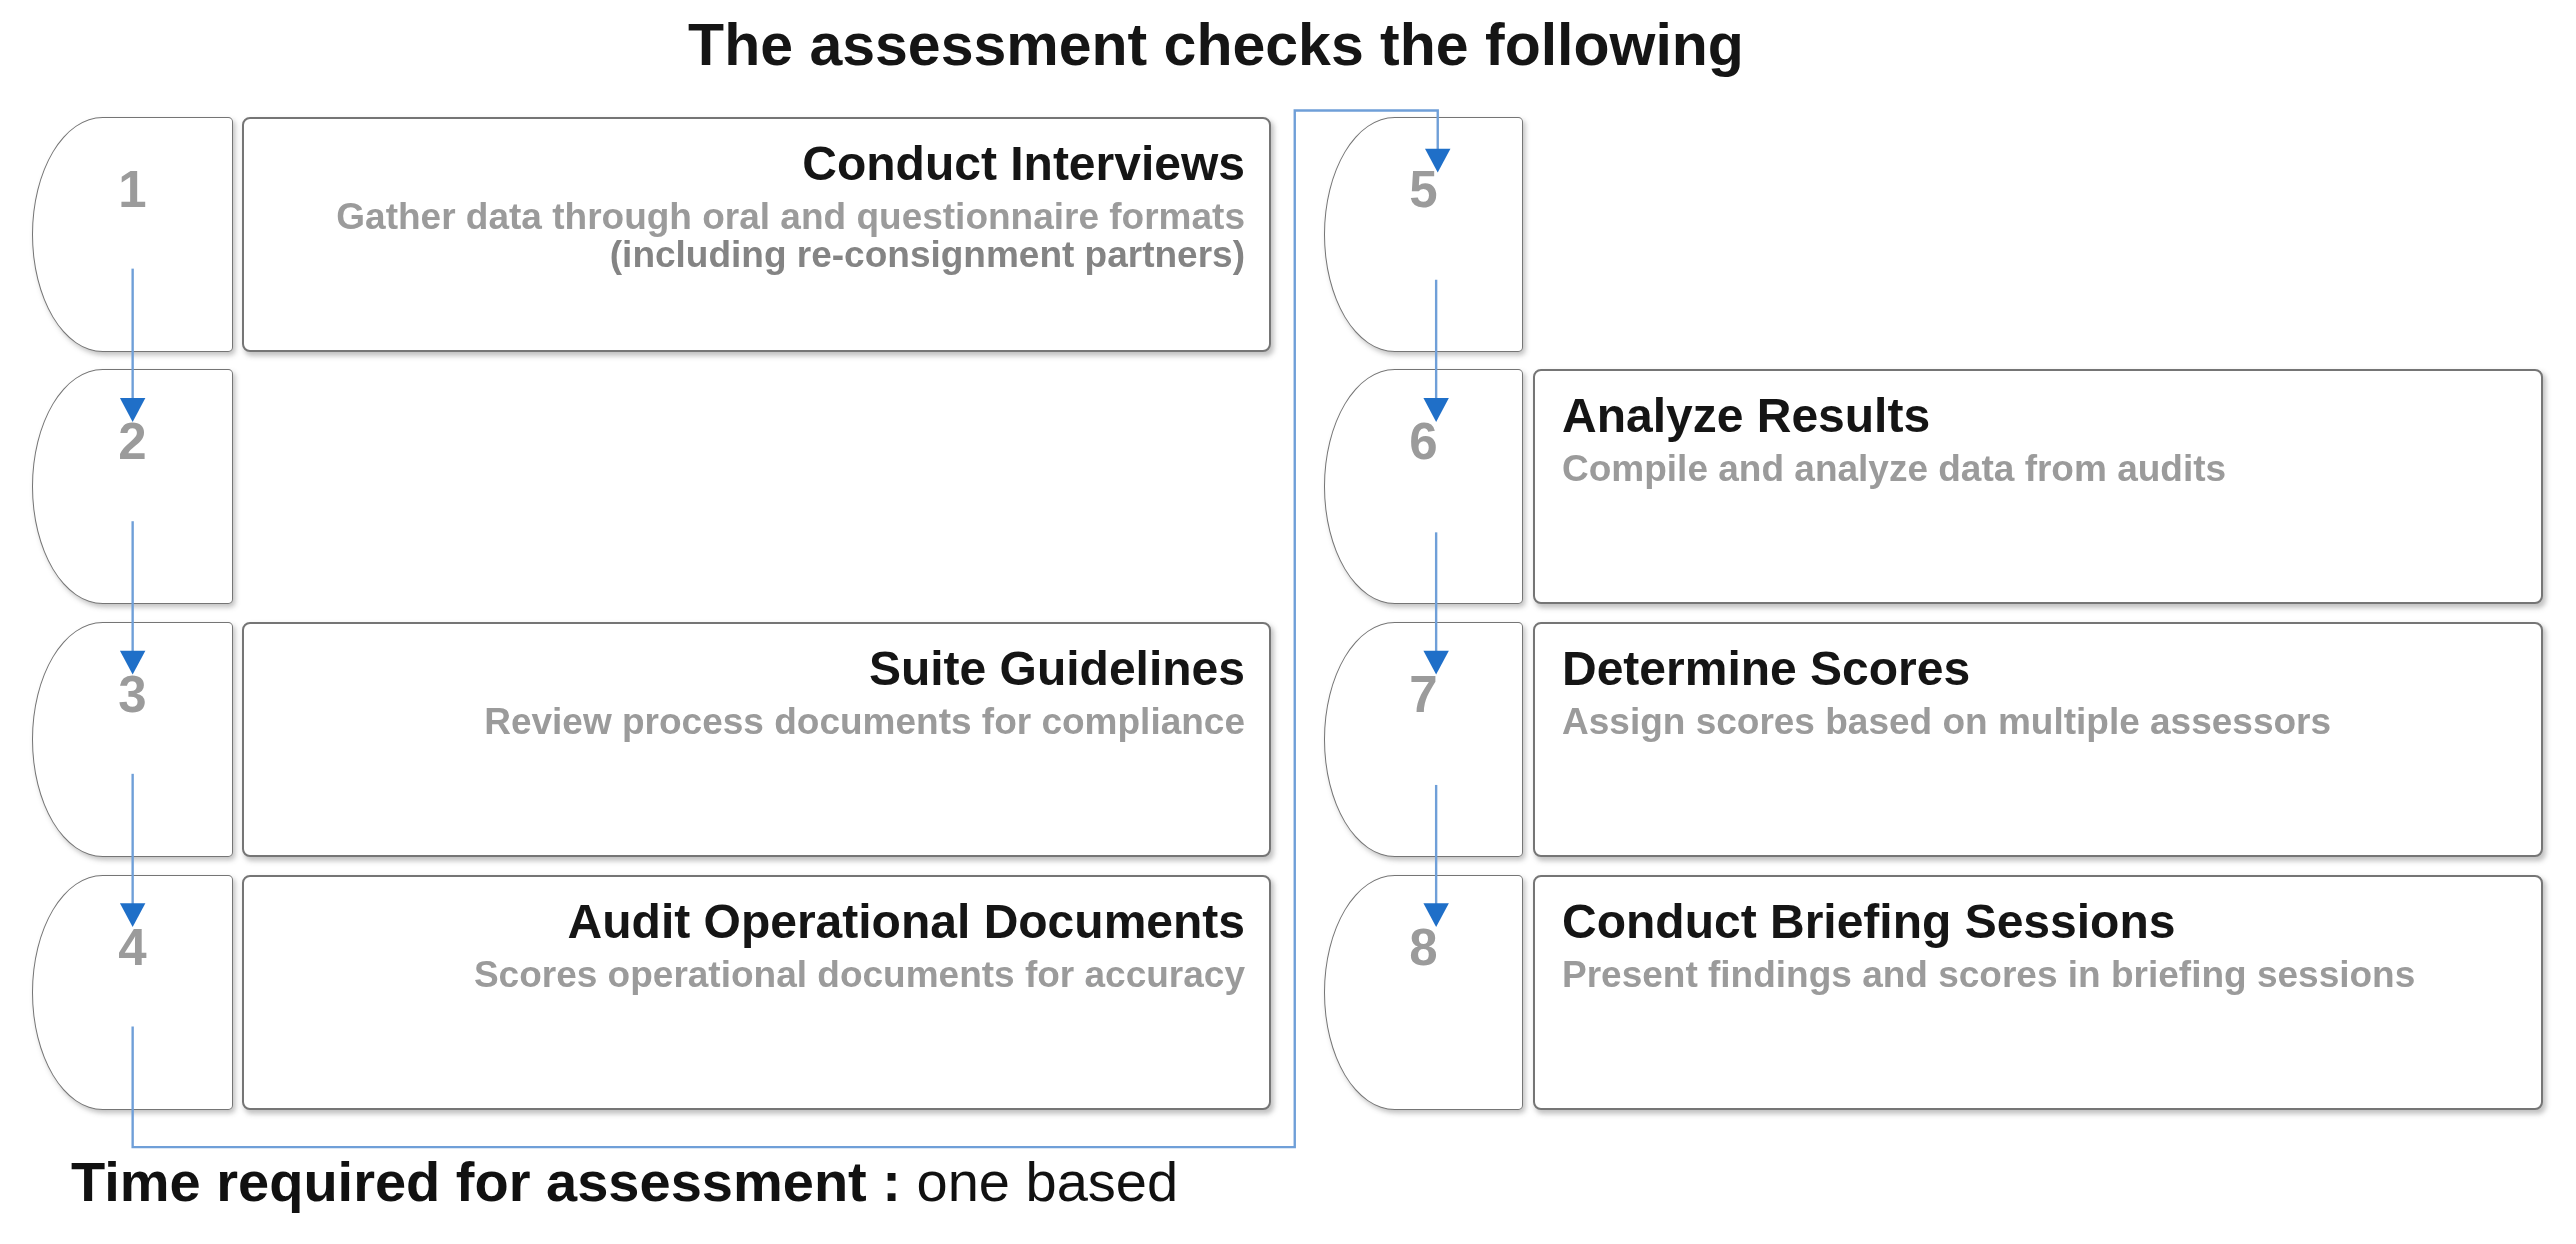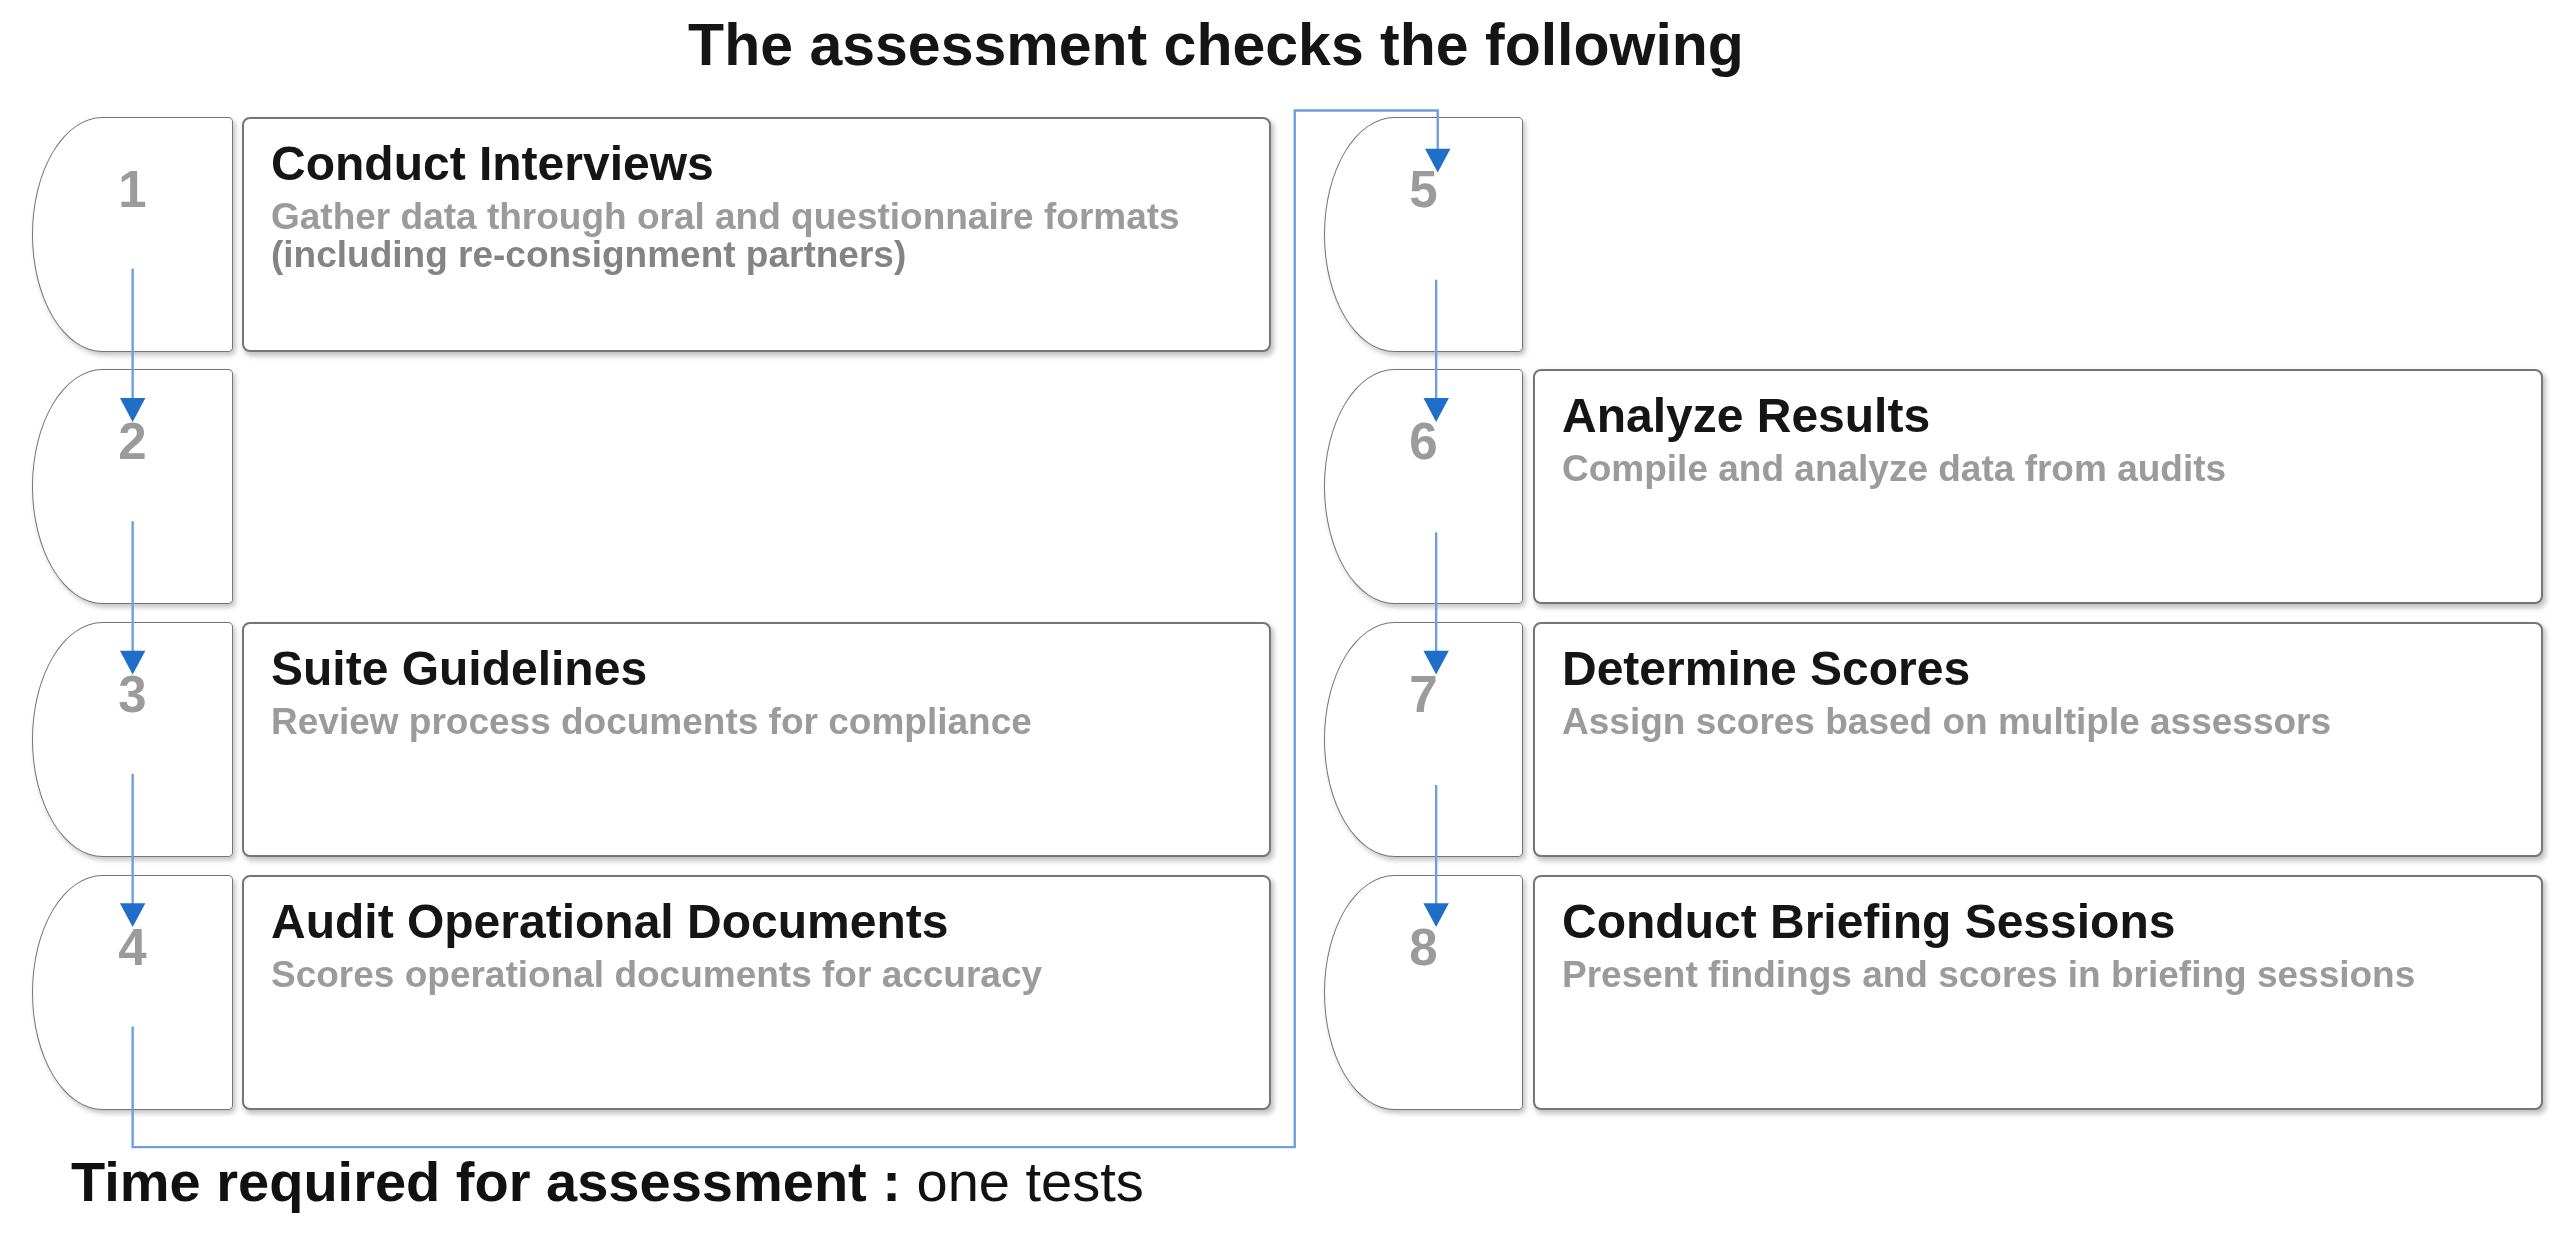--- a/index.html
+++ b/index.html
@@ -40,21 +40,21 @@
     color:var(--number_gray);
   }
 
   .card{
     position:absolute;top:0;height:235px;background:#fff;
     border:2.4px solid var(--border_gray);
     border-radius:8px;
     box-shadow:2.4px 3.2px 4.8px rgba(80,80,80,0.35);
     padding:19px 24px 0 27px;
   }
-  .card-left{left:242px;width:1029px;}
+  .card-left{left:242px;width:1029px;text-align:right;}
   .card-right{left:1533px;width:1010px;}
 
   .step-title{
     font-size:48px;line-height:52px;font-weight:bold;color:var(--title_black);
   }
   .step-desc{
     margin-top:8px;font-size:37px;line-height:38px;font-weight:bold;
     color:var(--desc_gray);max-width:977px;
   }
   .step-desc .desc-bold{color:var(--desc_gray_bold);}
@@ -164,17 +164,17 @@
     <line x1="1808" y1="352" x2="1808" y2="503"></line>
     <polygon points="1792,501 1824,501 1808,531"></polygon>
     <line x1="1808" y1="670" x2="1808" y2="821"></line>
     <polygon points="1792,819 1824,819 1808,849"></polygon>
     <line x1="1808" y1="988" x2="1808" y2="1139"></line>
     <polygon points="1792,1137 1824,1137 1808,1167"></polygon>
   </svg>
 
   <div class="footer">
     <span class="footer-bold">Time required for assessment :</span>
-    <span class="footer-normal">one tests</span>
+    <span class="footer-normal">one based</span>
   </div>
 
 </div>
 
 
 </body></html>

